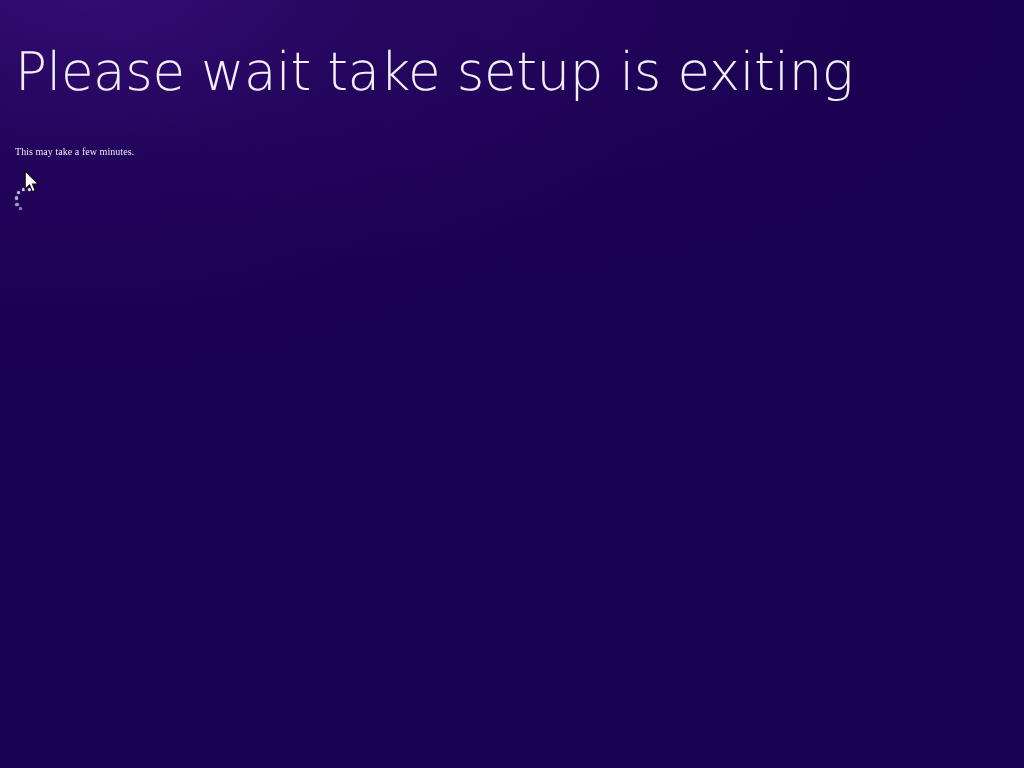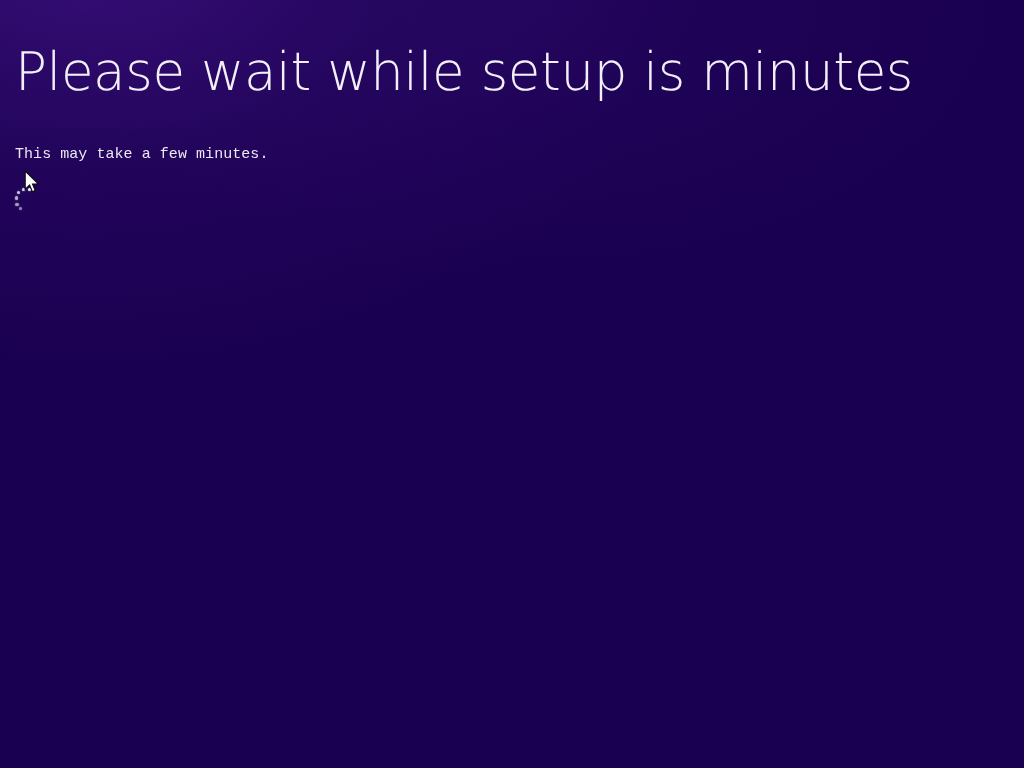--- a/index.html
+++ b/index.html
@@ -49,22 +49,22 @@
     line-height: 1.08;
     color: #f2eff8;
     white-space: nowrap;
     text-rendering: geometricPrecision;
   }
 
   .page-subtitle {
     position: absolute;
     left: 0;
     top: 146px;
-    font-family: Liberation Mono, monospace;
-    font-size: 15px;
+    font-family: Liberation Serif, serif;
+    font-size: 10px;
     font-weight: 400;
     letter-spacing: 0.05px;
     color: #ece9f4;
     white-space: nowrap;
   }
 
   
   .spinner {
     position: absolute;
     left: 12px;
@@ -90,21 +90,21 @@
     height: 26px;
     pointer-events: none;
   }
 </style>
 </head>
 <body>
 
 <div class="setup-screen">
 
   <div class="content">
-    <div class="page-title">Please wait while setup is minutes</div>
+    <div class="page-title">Please wait take setup is exiting</div>
 
     <div class="page-subtitle">This may take a few minutes.</div>
   </div>
 
   <div class="spinner" id="spinner">
       <div class="dot" style="left: 6.62772px; top: 22.0681px; background: rgb(244, 242, 250); opacity: 0.55;"></div>
       <div class="dot" style="left: 3.43061px; top: 18.0488px; background: rgb(244, 242, 250); opacity: 0.64;"></div>
       <div class="dot" style="left: 2.56711px; top: 11.4899px; background: rgb(244, 242, 250); opacity: 0.73;"></div>
       <div class="dot" style="left: 5.22541px; top: 6.03956px; background: rgb(244, 242, 250); opacity: 0.82;"></div>
       <div class="dot" style="left: 10.0008px; top: 2.93838px; background: rgb(244, 242, 250); opacity: 0.91;"></div>

